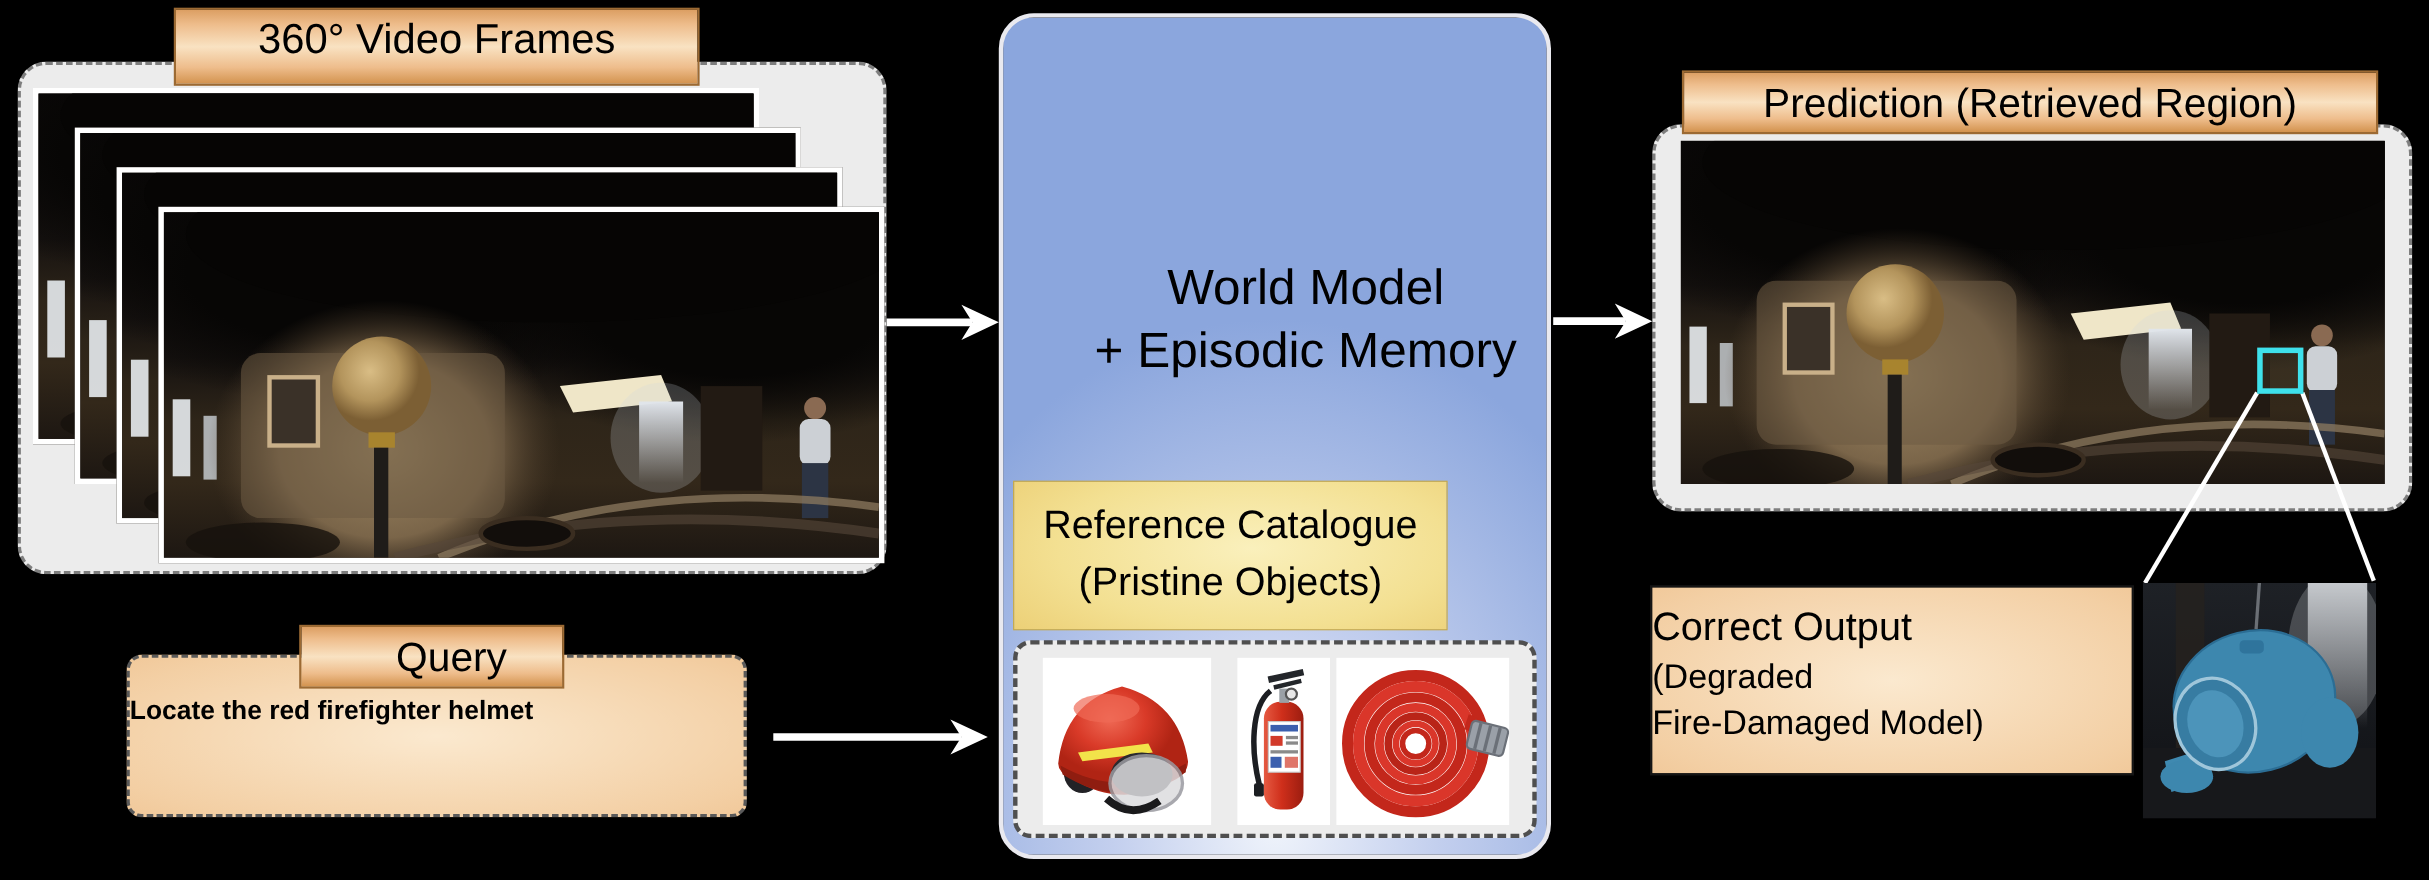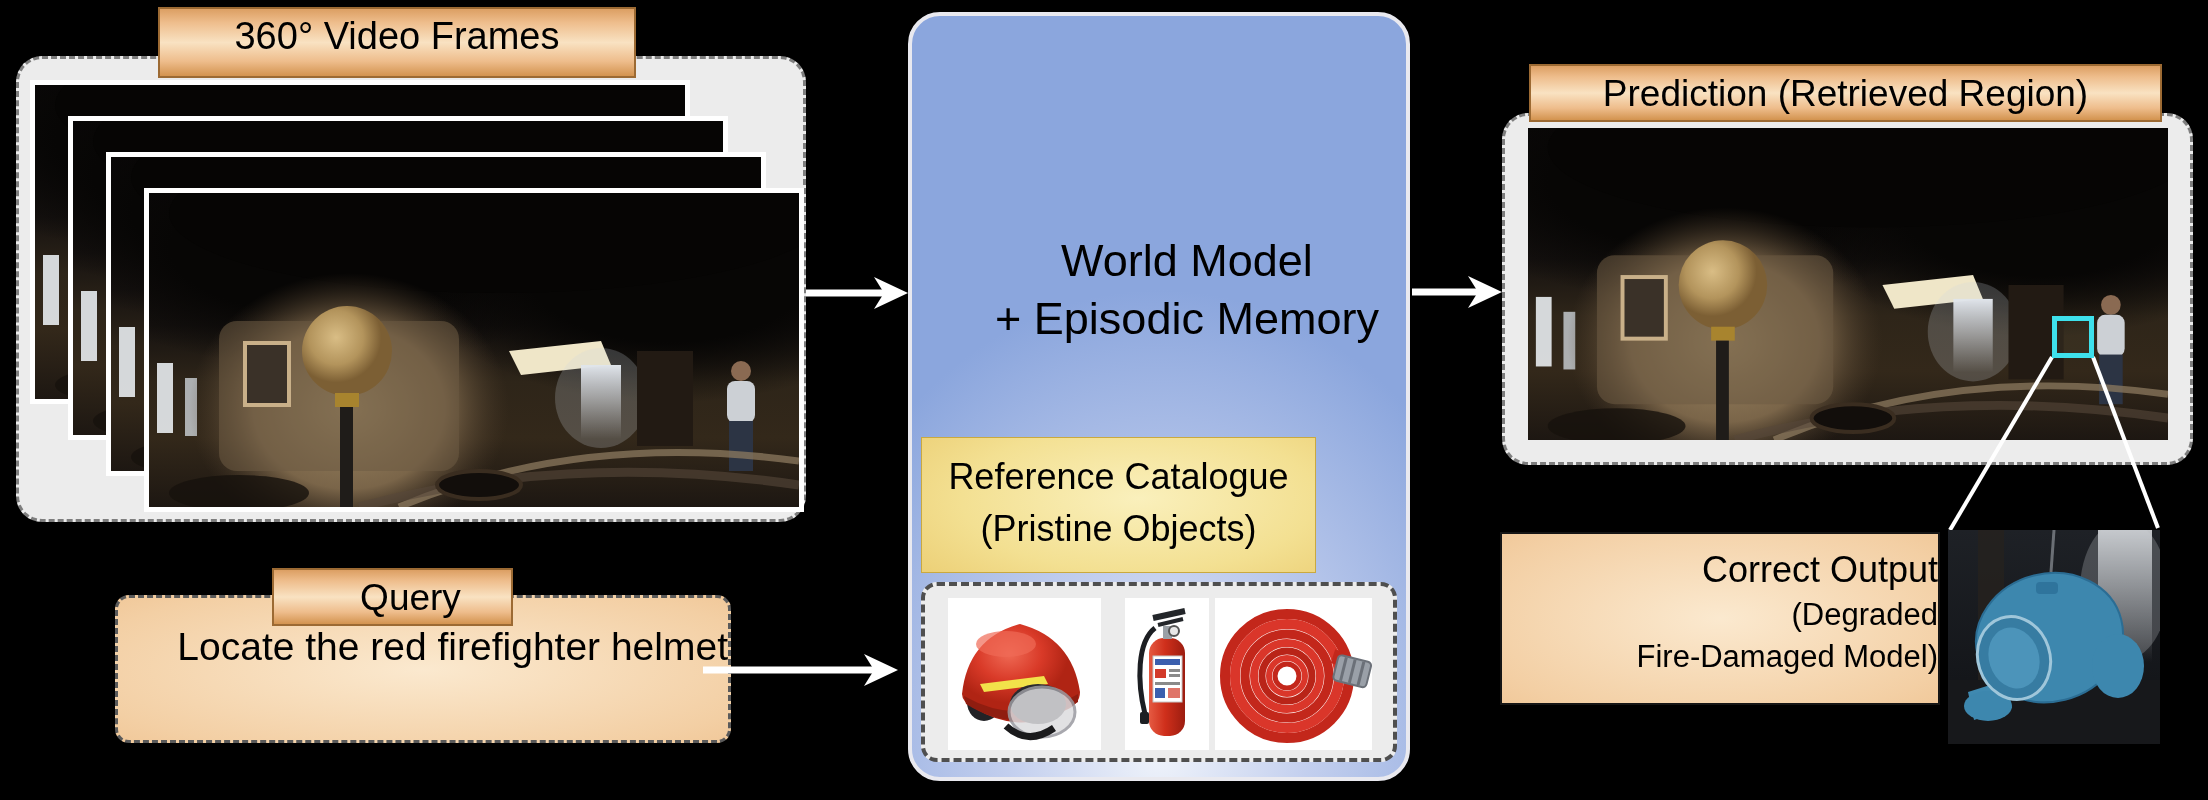--- a/index.html
+++ b/index.html
@@ -8,21 +8,21 @@
     font-family:"Liberation Sans", sans-serif; color:#000; overflow:hidden;
   }
   
   .chip{
     position:absolute; text-align:center; z-index:6;
     background:linear-gradient(180deg,#dc9f63 0%,#eebd8c 20%,#f9e2c2 50%,#eebd8c 78%,#d3934f 100%);
     border:2px solid #9c6a33; box-sizing:border-box;
   }
   
   .obox{
-    position:absolute; text-align:right; box-sizing:border-box;
+    position:absolute; text-align:left; box-sizing:border-box;
     background:radial-gradient(ellipse 120% 130% at 50% 50%, #fbe9cf 0%, #f3cfa4 48%, #e9b379 88%, #e3a968 100%);
   }
   
   .gpanel{
     position:absolute; background:#ececec; border:3px dashed #7e7e7e;
     border-radius:26px; box-sizing:border-box; z-index:1;
   }
   .frame{
     position:absolute; background:#1a1410; border:5px solid #fff; box-sizing:content-box;
   }
@@ -58,22 +58,22 @@
   #crop-img{position:absolute; left:1948px; top:530px; width:212px; height:214px; z-index:4;}
   #correct-output{
     left:1500px; top:532px; width:440px; height:173px; border:2px solid #151515; z-index:2;
   }
   .co-line1{font-size:36px; line-height:48px; padding-top:12px;}
   .co-line2{font-size:31px; line-height:42px;}
   
   #frames-label{left:158px; top:7px; width:478px; height:71px; font-size:38px; line-height:54px;}
   #query-label{left:272px; top:568px; width:241px; height:58px; font-size:37px; line-height:56px; z-index:3;padding-left:36px;}
   #query-box{
-    left:115px; top:595px; width:616px; height:148px; border:3px dashed #5a5a5a;
-    border-radius:14px; font-size:39px; line-height:45px; padding-top:26px; z-index:2;
+    left:115px; top:595px; width:564px; height:148px; border:3px dashed #5a5a5a;
+    border-radius:14px; font-size:24px; line-height:45px; padding-top:26px; z-index:2;font-weight:bold;
   }
   #prediction-label{left:1529px; top:64px; width:633px; height:58px; font-size:37px; line-height:56px;}
   
   #overlay{position:absolute; left:0; top:0; width:2208px; height:800px; z-index:3; pointer-events:none;}
 </style>
 </head>
 <body>
 
 <div id="stage">
 

